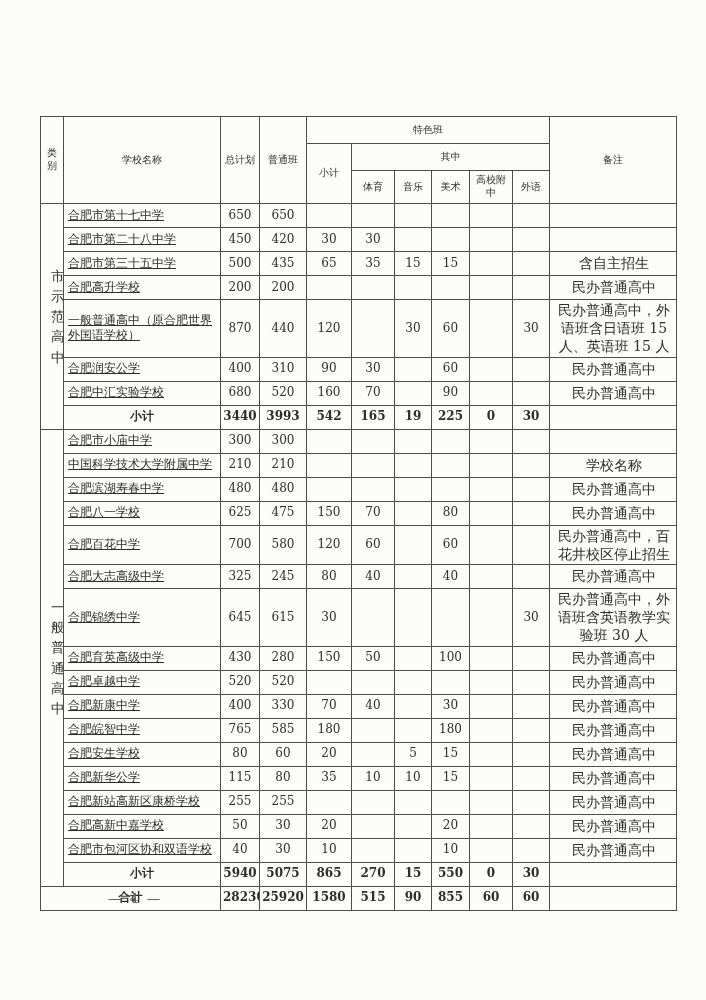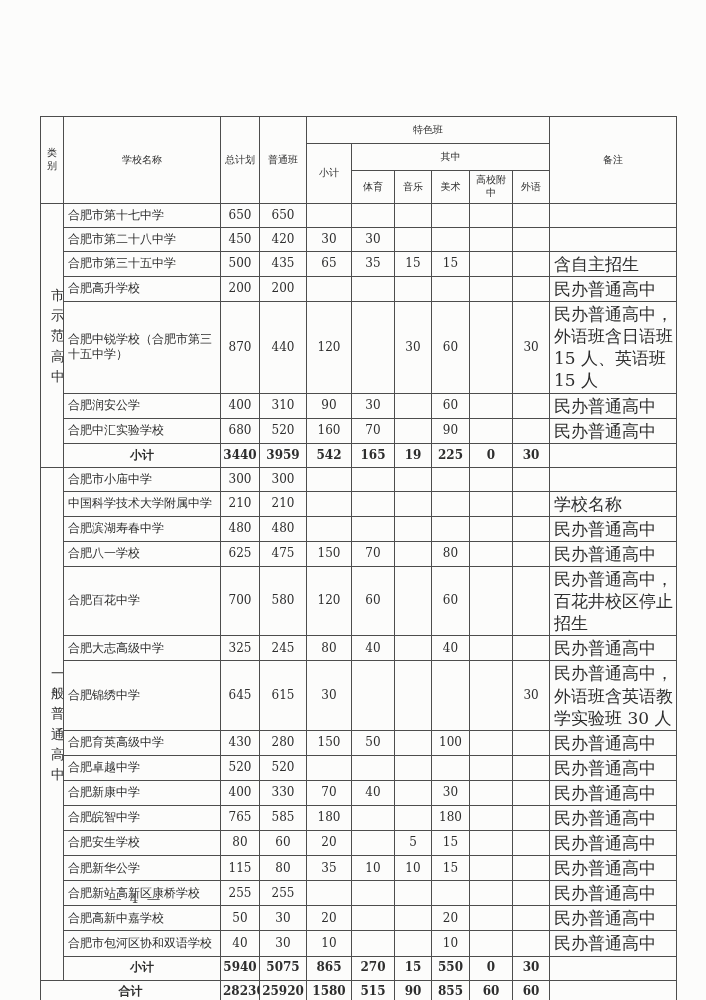--- a/index.html
+++ b/index.html
@@ -50,26 +50,27 @@
   td.category-cell {
     font-size: 13.5px;
     line-height: 1.5;
     word-break: break-all;
     padding: 2px 10px;
   }
   td.school-cell {
     text-align: left;
     padding-left: 4px;
     padding-right: 2px;
+    text-decoration: underline;
   }
   td.remark-cell {
-    text-align: left;
+    text-align: center;
     padding-left: 4px;
     padding-right: 2px;
-    font-size: 17px;
+    font-size: 14px;
     line-height: 1.3;
   }
   tr.data-row td {
     height: 21px;
   }
   tr.subtotal-row td, tr.grand-total-row td {
     font-weight: bold;
     height: 21px;
   }
   .page-number {
@@ -165,21 +166,21 @@
           <td>200</td>
           <td></td>
           <td></td>
           <td></td>
           <td></td>
           <td></td>
           <td></td>
           <td class="remark-cell">民办普通高中</td>
         </tr>
         <tr class="data-row">
-          <td class="school-cell">合肥中锐学校（合肥市第三十五中学）</td>
+          <td class="school-cell">一般普通高中（原合肥世界外国语学校）</td>
           <td>870</td>
           <td>440</td>
           <td>120</td>
           <td></td>
           <td>30</td>
           <td>60</td>
           <td></td>
           <td>30</td>
           <td class="remark-cell">民办普通高中，外语班含日语班 15 人、英语班 15 人</td>
         </tr>
@@ -203,21 +204,21 @@
           <td>70</td>
           <td></td>
           <td>90</td>
           <td></td>
           <td></td>
           <td class="remark-cell">民办普通高中</td>
         </tr>
         <tr class="subtotal-row">
           <td>小计</td>
           <td>3440</td>
-          <td>3959</td>
+          <td>3993</td>
           <td>542</td>
           <td>165</td>
           <td>19</td>
           <td>225</td>
           <td>0</td>
           <td>30</td>
           <td class="remark-cell"></td>
         </tr>
         <tr class="data-row">
           <td class="category-cell" rowspan="17">一般普通高中</td>

